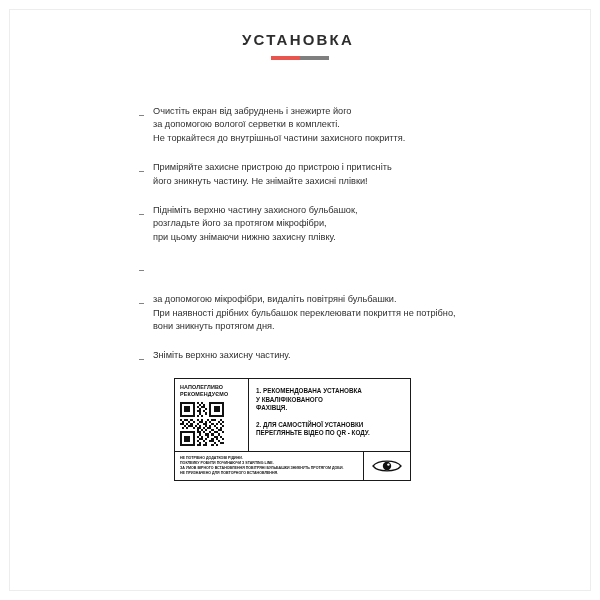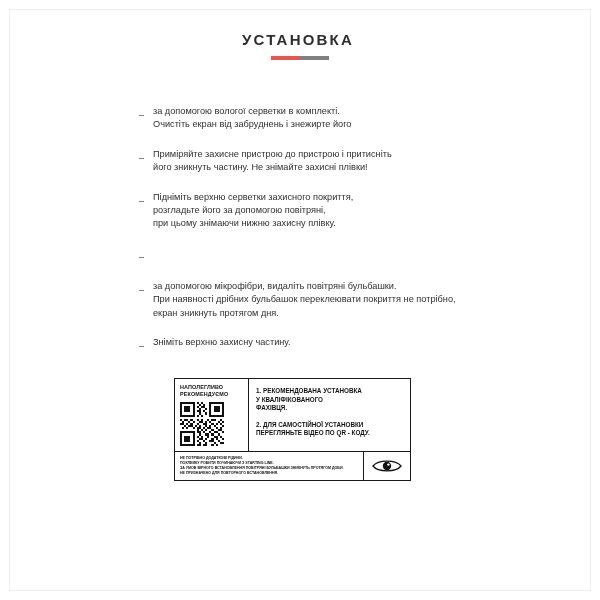--- a/index.html
+++ b/index.html
@@ -175,52 +175,53 @@
   <div class="rule">
     <div class="seg-red"></div>
     <div class="seg-gray"></div>
   </div>
 
   <div class="steps">
 
     <div class="step">
       <div class="step-dash">–</div>
       <div class="step-lines">
+        <div class="step-line">Очистіть екран від забруднень і знежирте його</div>
         <div class="step-line">за допомогою вологої серветки в комплекті.</div>
-        <div class="step-line">Очистіть екран від забруднень і знежирте його</div>
+        <div class="step-line">Не торкайтеся до внутрішньої частини захисного покриття.</div>
       </div>
     </div>
 
     <div class="step">
       <div class="step-dash">–</div>
       <div class="step-lines">
         <div class="step-line">Приміряйте захисне пристрою до пристрою і притисніть</div>
         <div class="step-line">його зникнуть частину. Не знімайте захисні плівки!</div>
       </div>
     </div>
 
     <div class="step">
       <div class="step-dash">–</div>
       <div class="step-lines">
-        <div class="step-line">Підніміть верхню серветки захисного покриття,</div>
-        <div class="step-line">розгладьте його за допомогою повітряні,</div>
+        <div class="step-line">Підніміть верхню частину захисного бульбашок,</div>
+        <div class="step-line">розгладьте його за протягом мікрофібри,</div>
         <div class="step-line">при цьому знімаючи нижню захисну плівку.</div>
       </div>
     </div>
 
     <div class="step">
       <div class="step-dash">–</div>
     </div>
 
     <div class="step">
       <div class="step-dash">–</div>
       <div class="step-lines">
         <div class="step-line">за допомогою мікрофібри, видаліть повітряні бульбашки.</div>
         <div class="step-line">При наявності дрібних бульбашок переклеювати покриття не потрібно,</div>
-        <div class="step-line">екран зникнуть протягом дня.</div>
+        <div class="step-line">вони зникнуть протягом дня.</div>
       </div>
     </div>
 
     <div class="step">
       <div class="step-dash">–</div>
       <div class="step-lines">
         <div class="step-line">Зніміть верхню захисну частину.</div>
       </div>
     </div>
 

